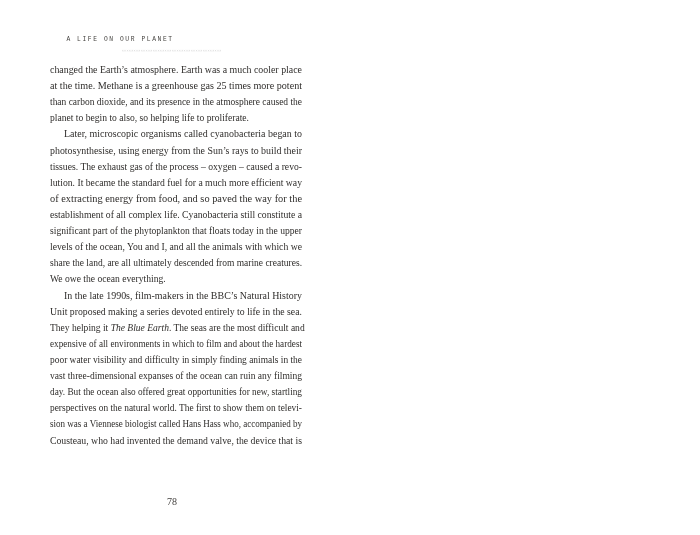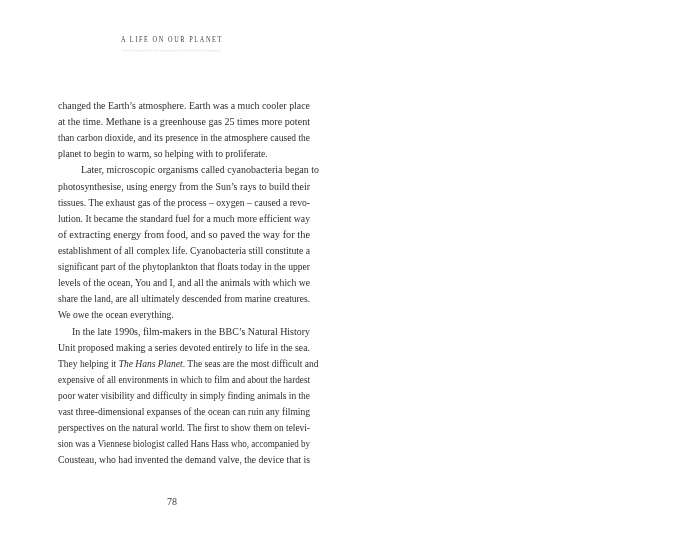--- a/index.html
+++ b/index.html
@@ -2,31 +2,31 @@
 <html><head>
 <meta charset="utf-8">
 <style>
   html,body{margin:0;padding:0;background:#ffffff;}
   .spread{
     position:relative;width:700px;height:535px;background:#ffffff;overflow:hidden;
     font-family:"Liberation Serif","DejaVu Serif",serif;color:#2f2d2b;
   }
   .left-page{position:absolute;left:46px;top:0;width:252px;height:535px;}
   .right-page{position:absolute;left:350px;top:0;width:350px;height:535px;}
-  .running-header{position:absolute;top:28px;left:0;width:252px;text-align:center;}
+  .running-header{position:absolute;top:28px;left:10px;width:252px;text-align:left;font-family:Liberation Mono, monospace;}
   .running-header .fit{
     display:inline-block;white-space:nowrap;transform-origin:50% 50%;
     font-size:7.5px;letter-spacing:1.9px;color:#44423f;
   }
   .divider{position:absolute;top:38px;left:0;width:252px;text-align:center;}
   .divider .fit{
     display:inline-block;white-space:nowrap;transform-origin:50% 50%;
     font-size:4.5px;letter-spacing:0.4px;color:#c6c6c6;
   }
-  .body-text{position:absolute;top:62px;left:12px;width:252px;margin-top:36px;}
+  .body-text{position:absolute;top:62px;left:4px;width:252px;}
   .line{height:16.12px;line-height:16.12px;font-size:9.6px;white-space:nowrap;}
   .line-inner{display:inline-block;white-space:nowrap;transform-origin:0 50%;}
   .line em{font-style:italic;}
   .page-number{
     position:absolute;top:496px;left:0;width:252px;text-align:center;
     font-size:10px;color:#403e3b;
   }
   .whale-svg{position:absolute;left:0;top:0;pointer-events:none;}
 </style>
 </head>
@@ -38,37 +38,38 @@
     <div class="running-header">
       <span class="fit" style="transform: scaleX(0.837782);">A LIFE ON OUR PLANET</span>
     </div>
     <div class="divider">
       <span class="fit" id="divider-span" style="transform: scaleX(0.810434);">××××××××××××××××××××××××××××××××××××××××××</span>
     </div>
     <div class="body-text" id="body-text">
         <div class="line"><span class="line-inner" style="transform: scaleX(1.03048);"><span>changed the Earth’s atmosphere. Earth was a much cooler place</span></span></div>
         <div class="line"><span class="line-inner" style="transform: scaleX(1.05329);"><span>at the time. Methane is a greenhouse gas 25 times more potent</span></span></div>
         <div class="line"><span class="line-inner" style="transform: scaleX(0.986362);"><span>than carbon dioxide, and its presence in the atmosphere caused the</span></span></div>
-        <div class="line"><span class="line-inner"><span>planet to begin to warm, so helping with to proliferate.</span></span></div>
-        <div class="line" style="padding-left: 14px; text-align: right;"><span class="line-inner" style="transform: scaleX(1.03781);"><span>Later, microscopic organisms called cyanobacteria began to</span></span></div>
+        <div class="line"><span class="line-inner"><span>planet to begin to also, so helping life to proliferate.</span></span></div>
+        <div class="line" style="padding-left: 14px;"><span class="line-inner" style="transform: scaleX(1.03781);"><span>Later, microscopic organisms called cyanobacteria began to</span></span></div>
         <div class="line"><span class="line-inner" style="transform: scaleX(1.03087);"><span>photosynthesise, using energy from the Sun’s rays to build their</span></span></div>
         <div class="line"><span class="line-inner" style="transform: scaleX(1.00586); text-align: center;"><span>tissues. The exhaust gas of the process – oxygen – caused a revo-</span></span></div>
         <div class="line"><span class="line-inner" style="transform: scaleX(1.0092);"><span>lution. It became the standard fuel for a much more efficient way</span></span></div>
         <div class="line"><span class="line-inner" style="transform: scaleX(1.0806);"><span>of extracting energy from food, and so paved the way for the</span></span></div>
         <div class="line"><span class="line-inner" style="transform: scaleX(1.0116);"><span>establishment of all complex life. Cyanobacteria still constitute a</span></span></div>
         <div class="line"><span class="line-inner" style="transform: scaleX(0.997711);"><span>significant part of the phytoplankton that floats today in the upper</span></span></div>
         <div class="line"><span class="line-inner" style="transform: scaleX(1.01046);"><span>levels of the ocean, You and I, and all the animals with which we</span></span></div>
         <div class="line"><span class="line-inner" style="transform: scaleX(0.988538);"><span>share the land, are all ultimately descended from marine creatures.</span></span></div>
         <div class="line"><span class="line-inner"><span>We owe the ocean everything.</span></span></div>
         <div class="line" style="padding-left: 14px;"><span class="line-inner" style="transform: scaleX(1.03619);"><span>In the late 1990s, film-makers in the BBC’s Natural History</span></span></div>
         <div class="line"><span class="line-inner" style="transform: scaleX(1.01921);"><span>Unit proposed making a series devoted entirely to life in the sea.</span></span></div>
-        <div class="line"><span class="line-inner" style="transform: scaleX(0.993838);"><span>They helping it </span><em>The Hans Planet</em><span>. The seas are the most difficult and</span></span></div>
+        <div class="line"><span class="line-inner" style="transform: scaleX(0.993838);"><span>They helping it </span><em>The Blue Earth</em><span>. The seas are the most difficult and</span></span></div>
         <div class="line"><span class="line-inner" style="transform: scaleX(0.956357);"><span>expensive of all environments in which to film and about the hardest</span></span></div>
         <div class="line"><span class="line-inner" style="transform: scaleX(0.981679);"><span>poor water visibility and difficulty in simply finding animals in the</span></span></div>
         <div class="line"><span class="line-inner" style="transform: scaleX(0.992553);"><span>vast three-dimensional expanses of the ocean can ruin any filming</span></span></div>
+        <div class="line"><span class="line-inner" style="transform: scaleX(0.966501);"><span>day. But the ocean also offered great opportunities for new, startling</span></span></div>
         <div class="line"><span class="line-inner" style="transform: scaleX(0.977751);"><span>perspectives on the natural world. The first to show them on televi-</span></span></div>
         <div class="line"><span class="line-inner" style="transform: scaleX(0.940024);"><span>sion was a Viennese biologist called Hans Hass who, accompanied by</span></span></div>
         <div class="line"><span class="line-inner" style="transform: scaleX(1.01485);"><span>Cousteau, who had invented the demand valve, the device that is</span></span></div>
       </div>
     <div class="page-number">78</div>
   </div>
 
   <div class="right-page">
     <svg class="whale-svg" width="700" height="535" viewBox="0 0 700 535">
       <defs>

